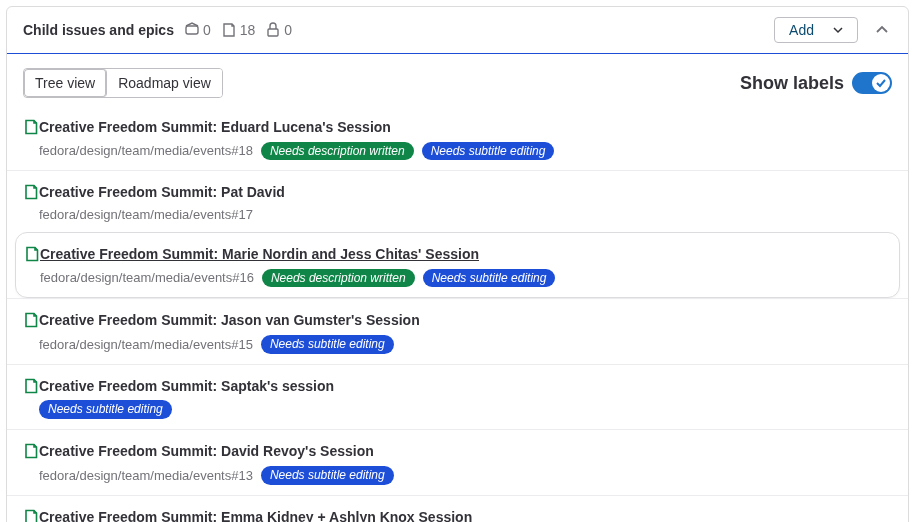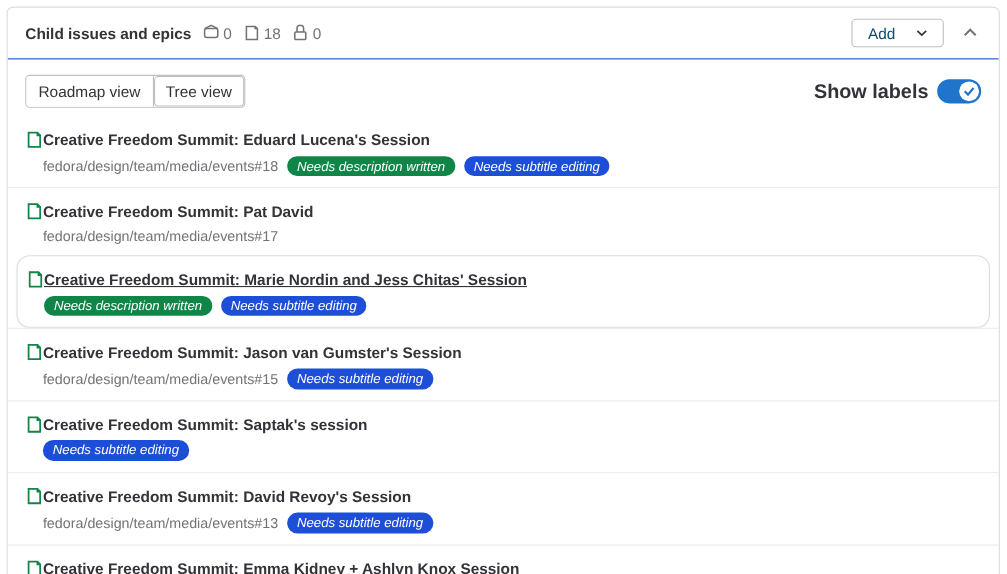--- a/index.html
+++ b/index.html
@@ -192,22 +192,22 @@
     </button>
     <div class="collapse-btn">
       <svg width="14" height="14" viewBox="0 0 14 14">
           <path d="M2 9 L7 4 L12 9" fill="none" stroke="#737278" stroke-width="1.8"></path>
         </svg>
     </div>
   </div>
 
   <div class="toolbar">
     <div class="view-tabs">
+      <div class="view-tab active">Tree view</div>
       <div class="view-tab">Roadmap view</div>
-      <div class="view-tab active">Tree view</div>
     </div>
     <div class="spacer"></div>
     <div class="show-labels">
       <span>Show labels</span>
       <div class="toggle">
         <div class="toggle-knob">
           <svg width="10" height="10" viewBox="0 0 10 10">
               <path d="M1 5 L4 8 L9 2" fill="none" stroke="#1f75cb" stroke-width="2"></path>
             </svg>
         </div>
@@ -241,20 +241,21 @@
           </div></div>
       </div>
       <div class="issue-item hovered">
         <span class="issue-icon">
           <svg width="16" height="16" viewBox="0 0 16 16" fill="none" stroke="#108548" stroke-width="1.6">
             <path d="M3 1.5 H11 L13.5 4 V14.5 H3 Z"></path>
             <path d="M11 1.5 V4 H13.5"></path>
           </svg>
         </span>
         <div class="issue-body"><a class="issue-title underline">Creative Freedom Summit: Marie Nordin and Jess Chitas' Session</a><div class="issue-meta">
+            <span class="issue-ref">fedora/design/team/media/events#16</span>
             <span class="label green">Needs description written</span>
             <span class="label yellow">Needs subtitle editing</span>
           </div></div>
       </div>
       <div class="issue-item">
         <span class="issue-icon">
           <svg width="16" height="16" viewBox="0 0 16 16" fill="none" stroke="#108548" stroke-width="1.6">
             <path d="M3 1.5 H11 L13.5 4 V14.5 H3 Z"></path>
             <path d="M11 1.5 V4 H13.5"></path>
           </svg>

